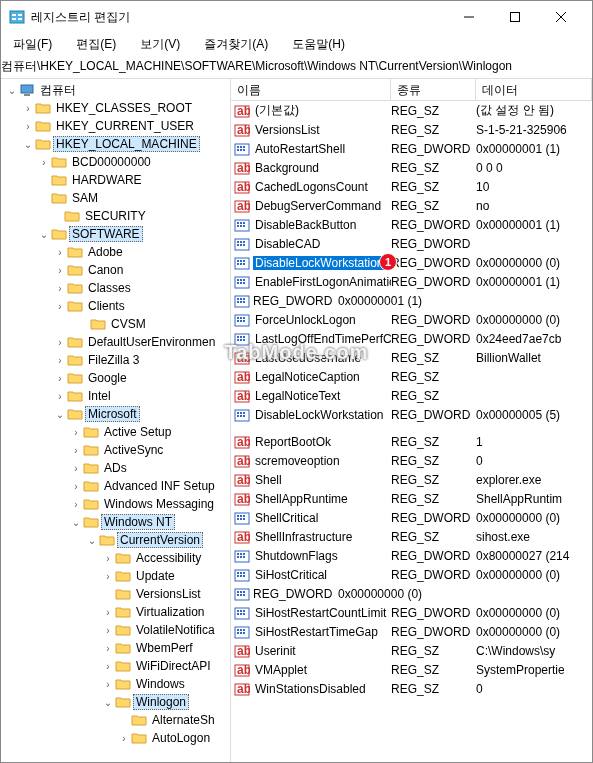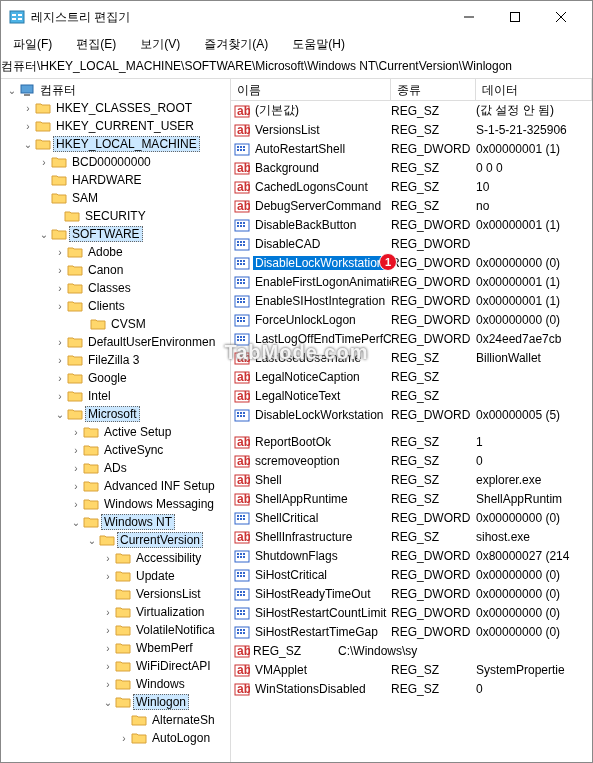--- a/index.html
+++ b/index.html
@@ -474,21 +474,20 @@
         <div class="list-row" style="position: relative;">
           <span class="val-icon"><svg viewBox="0 0 16 16">
               <rect x="1" y="3" width="14" height="11" fill="#fff" stroke="#36c"></rect>
               <rect x="3" y="5" width="2" height="2" fill="#36c"></rect>
               <rect x="6" y="5" width="2" height="2" fill="#36c"></rect>
               <rect x="9" y="5" width="2" height="2" fill="#36c"></rect>
               <rect x="3" y="8" width="2" height="2" fill="#36c"></rect>
               <rect x="6" y="8" width="2" height="2" fill="#36c"></rect>
               <rect x="9" y="8" width="2" height="2" fill="#36c"></rect>
             </svg></span>
-          <span class="val-name">EnableSIHostIntegration</span>
           <span class="val-type">REG_DWORD</span>
           <span class="val-data">0x00000001 (1)</span>
         </div>
         <div class="list-row" style="position: relative;">
           <span class="val-icon"><svg viewBox="0 0 16 16">
               <rect x="1" y="3" width="14" height="11" fill="#fff" stroke="#36c"></rect>
               <rect x="3" y="5" width="2" height="2" fill="#36c"></rect>
               <rect x="6" y="5" width="2" height="2" fill="#36c"></rect>
               <rect x="9" y="5" width="2" height="2" fill="#36c"></rect>
               <rect x="3" y="8" width="2" height="2" fill="#36c"></rect>
@@ -645,21 +644,20 @@
         <div class="list-row" style="position: relative;">
           <span class="val-icon"><svg viewBox="0 0 16 16">
               <rect x="1" y="3" width="14" height="11" fill="#fff" stroke="#36c"></rect>
               <rect x="3" y="5" width="2" height="2" fill="#36c"></rect>
               <rect x="6" y="5" width="2" height="2" fill="#36c"></rect>
               <rect x="9" y="5" width="2" height="2" fill="#36c"></rect>
               <rect x="3" y="8" width="2" height="2" fill="#36c"></rect>
               <rect x="6" y="8" width="2" height="2" fill="#36c"></rect>
               <rect x="9" y="8" width="2" height="2" fill="#36c"></rect>
             </svg></span>
-          <span class="val-name">SiHostReadyTimeOut</span>
           <span class="val-type">REG_DWORD</span>
           <span class="val-data">0x00000000 (0)</span>
         </div>
         <div class="list-row" style="position: relative;">
           <span class="val-icon"><svg viewBox="0 0 16 16">
               <rect x="1" y="3" width="14" height="11" fill="#fff" stroke="#36c"></rect>
               <rect x="3" y="5" width="2" height="2" fill="#36c"></rect>
               <rect x="6" y="5" width="2" height="2" fill="#36c"></rect>
               <rect x="9" y="5" width="2" height="2" fill="#36c"></rect>
               <rect x="3" y="8" width="2" height="2" fill="#36c"></rect>
@@ -682,20 +680,21 @@
             </svg></span>
           <span class="val-name">SiHostRestartTimeGap</span>
           <span class="val-type">REG_DWORD</span>
           <span class="val-data">0x00000000 (0)</span>
         </div>
         <div class="list-row" style="position: relative;">
           <span class="val-icon"><svg viewBox="0 0 16 16">
               <rect x="1" y="3" width="14" height="11" fill="#fff" stroke="#c33"></rect>
               <text x="3" y="12" font-size="8" fill="#c33" font-weight="bold">ab</text>
             </svg></span>
+          <span class="val-name">Userinit</span>
           <span class="val-type">REG_SZ</span>
           <span class="val-data">C:\Windows\sy</span>
         </div>
         <div class="list-row" style="position: relative;">
           <span class="val-icon"><svg viewBox="0 0 16 16">
               <rect x="1" y="3" width="14" height="11" fill="#fff" stroke="#c33"></rect>
               <text x="3" y="12" font-size="8" fill="#c33" font-weight="bold">ab</text>
             </svg></span>
           <span class="val-name">VMApplet</span>
           <span class="val-type">REG_SZ</span>

